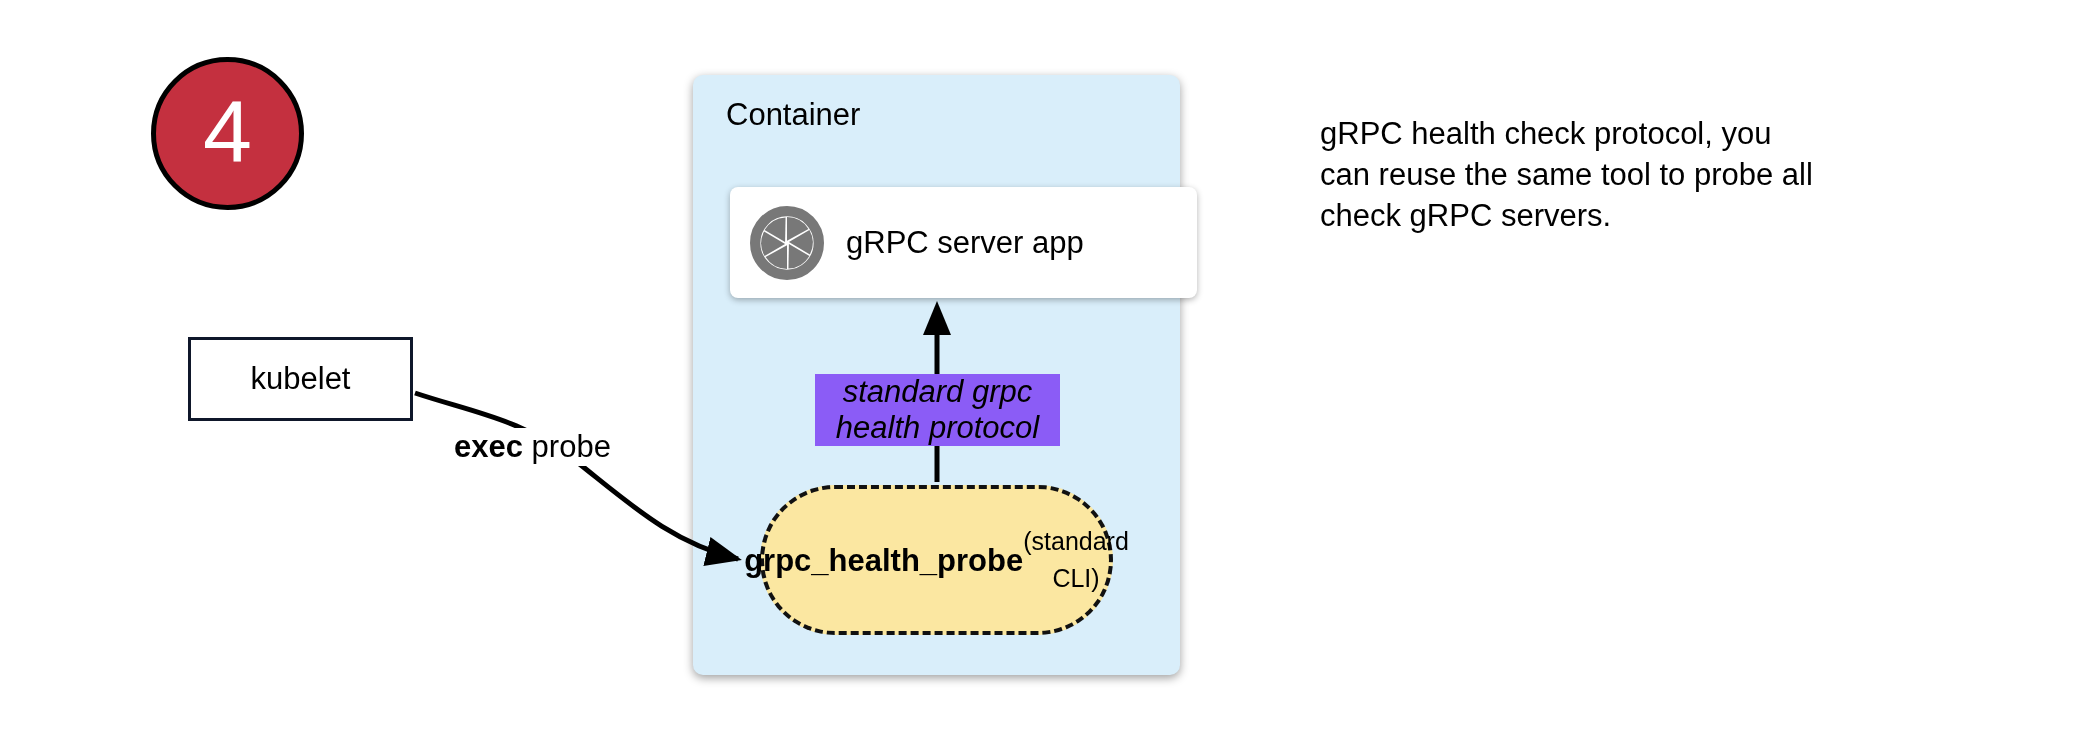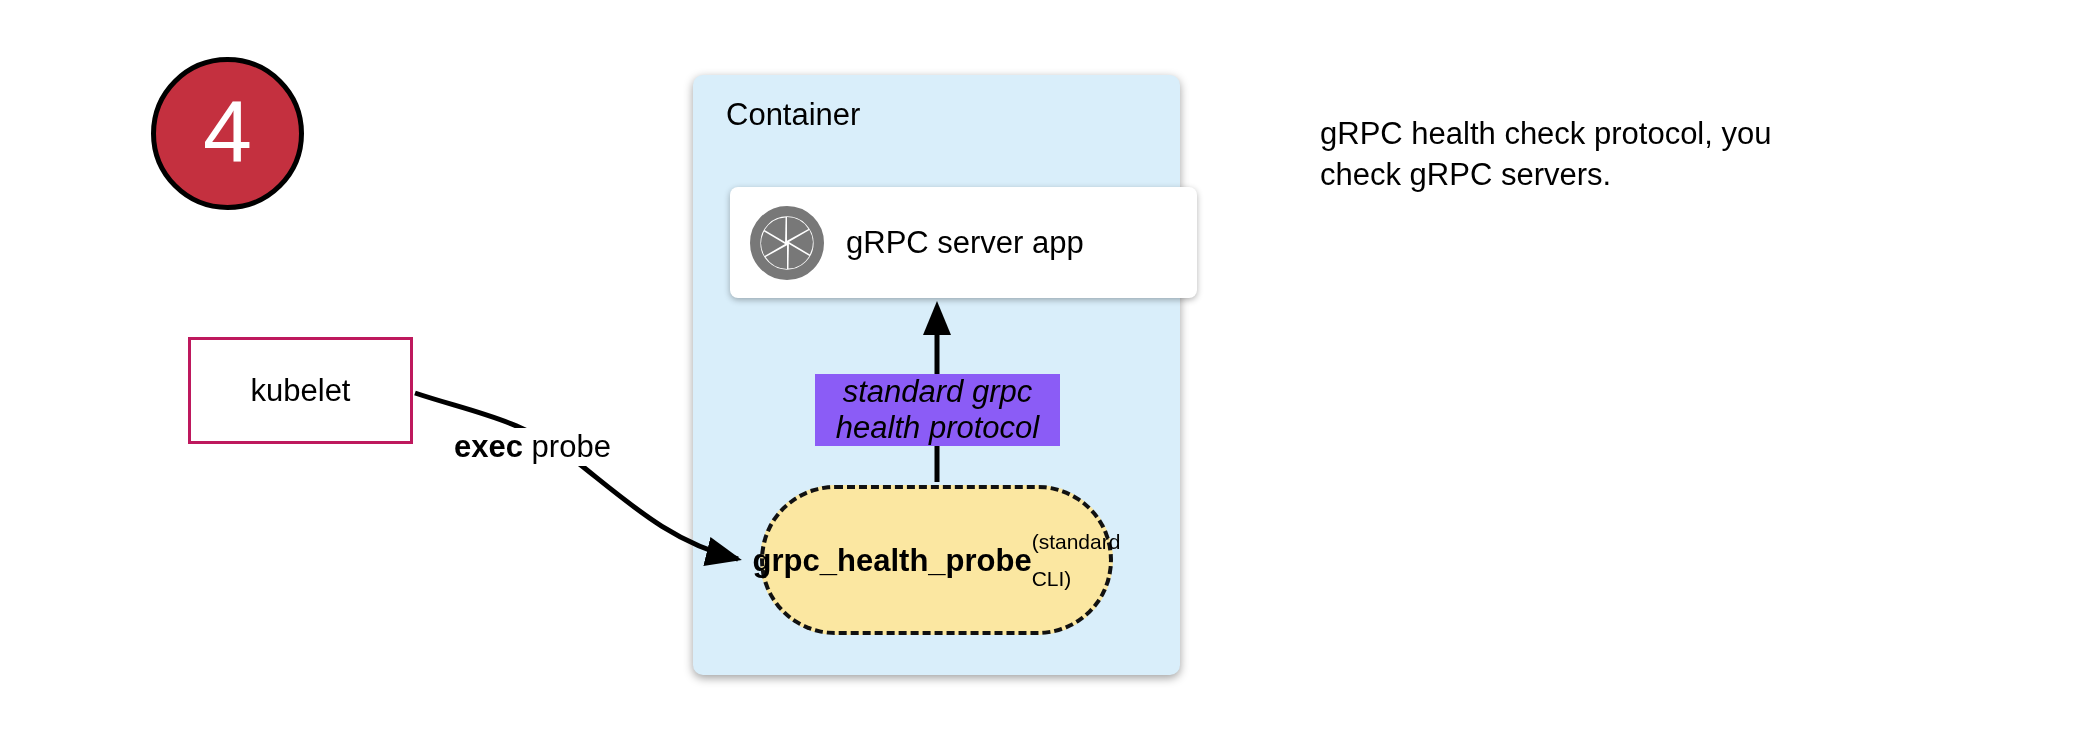--- a/index.html
+++ b/index.html
@@ -6,40 +6,40 @@
   body{font-family:"Liberation Sans", sans-serif; color:#000;}
   .canvas{position:relative;width:2100px;height:750px;background:#fff;overflow:hidden;}
 
   
   .badge{position:absolute;left:151px;top:57px;width:153px;height:153px;border-radius:50%;
          background:#C4303F;border:5px solid #000;box-sizing:border-box;
          display:flex;align-items:center;justify-content:center;}
   .badge span{color:#fff;font-size:88px;font-weight:500;line-height:1;transform:translateY(-2px);}
 
   
-  .kubelet{position:absolute;left:188px;top:337px;width:225px;height:107px;background:#fff;
-           border:3px solid #be185d;box-sizing:border-box;display:flex;align-items:center;justify-content:center;
+  .kubelet{position:absolute;left:188px;top:337px;width:225px;height:84px;background:#fff;
+           border:3px solid #0f172a;box-sizing:border-box;display:flex;align-items:center;justify-content:center;
            font-size:31px;}
 
   
   .container-box{position:absolute;left:693px;top:75px;width:487px;height:600px;background:#D9EEFA;
-                 border-radius:10px;box-shadow:0 3px 10px rgba(0,0,0,0.38);}
+                 border-radius:10px;box-shadow:0 3px 10px rgba(0,0,0,0.38);text-align:center;}
   .container-label{position:absolute;left:33px;top:22px;font-size:31px;}
 
   .server-box{position:absolute;left:37px;top:112px;width:467px;height:111px;background:#fff;
               border-radius:8px;box-shadow:0 2px 6px rgba(0,0,0,0.30);
               display:flex;align-items:center;}
   .aperture{display:inline-block;width:74px;height:74px;margin-left:20px;flex:0 0 auto;}
   .server-label{font-size:31px;margin-left:22px;}
 
   .probe-pill{position:absolute;left:67px;top:410px;width:353px;height:150px;background:#FBE7A1;
               border:4px dashed #111;border-radius:80px;box-sizing:border-box;
               display:flex;flex-direction:row;align-items:center;justify-content:center;line-height:37px;}
   .probe-title{font-size:31px;font-weight:bold;}
-  .probe-sub{font-size:21px;}
+  .probe-sub{font-size:25px;}
 
   
   .edges{position:absolute;left:0;top:0;width:2100px;height:750px;pointer-events:none;}
 
   
   .health-label{position:absolute;left:815px;top:374px;width:245px;background:#8b5cf6;
                 text-align:center;font-size:31px;line-height:36px;font-style:italic;}
   .exec-label{position:absolute;left:449px;top:428px;background:#fff;padding:1px 5px;
               font-size:31px;white-space:pre;}
 
@@ -100,16 +100,17 @@
 
   <div class="health-label">
     <div>standard grpc</div>
     <div>health protocol</div>
   </div>
 
   <div class="exec-label"><b>exec</b><span> probe</span></div>
 
   <div class="note">
     <div>gRPC health check protocol, you</div>
+    <div>can reuse the same tool to probe all</div>
     <div>check gRPC servers.</div>
   </div>
 
 </div>
 
 </body></html>

